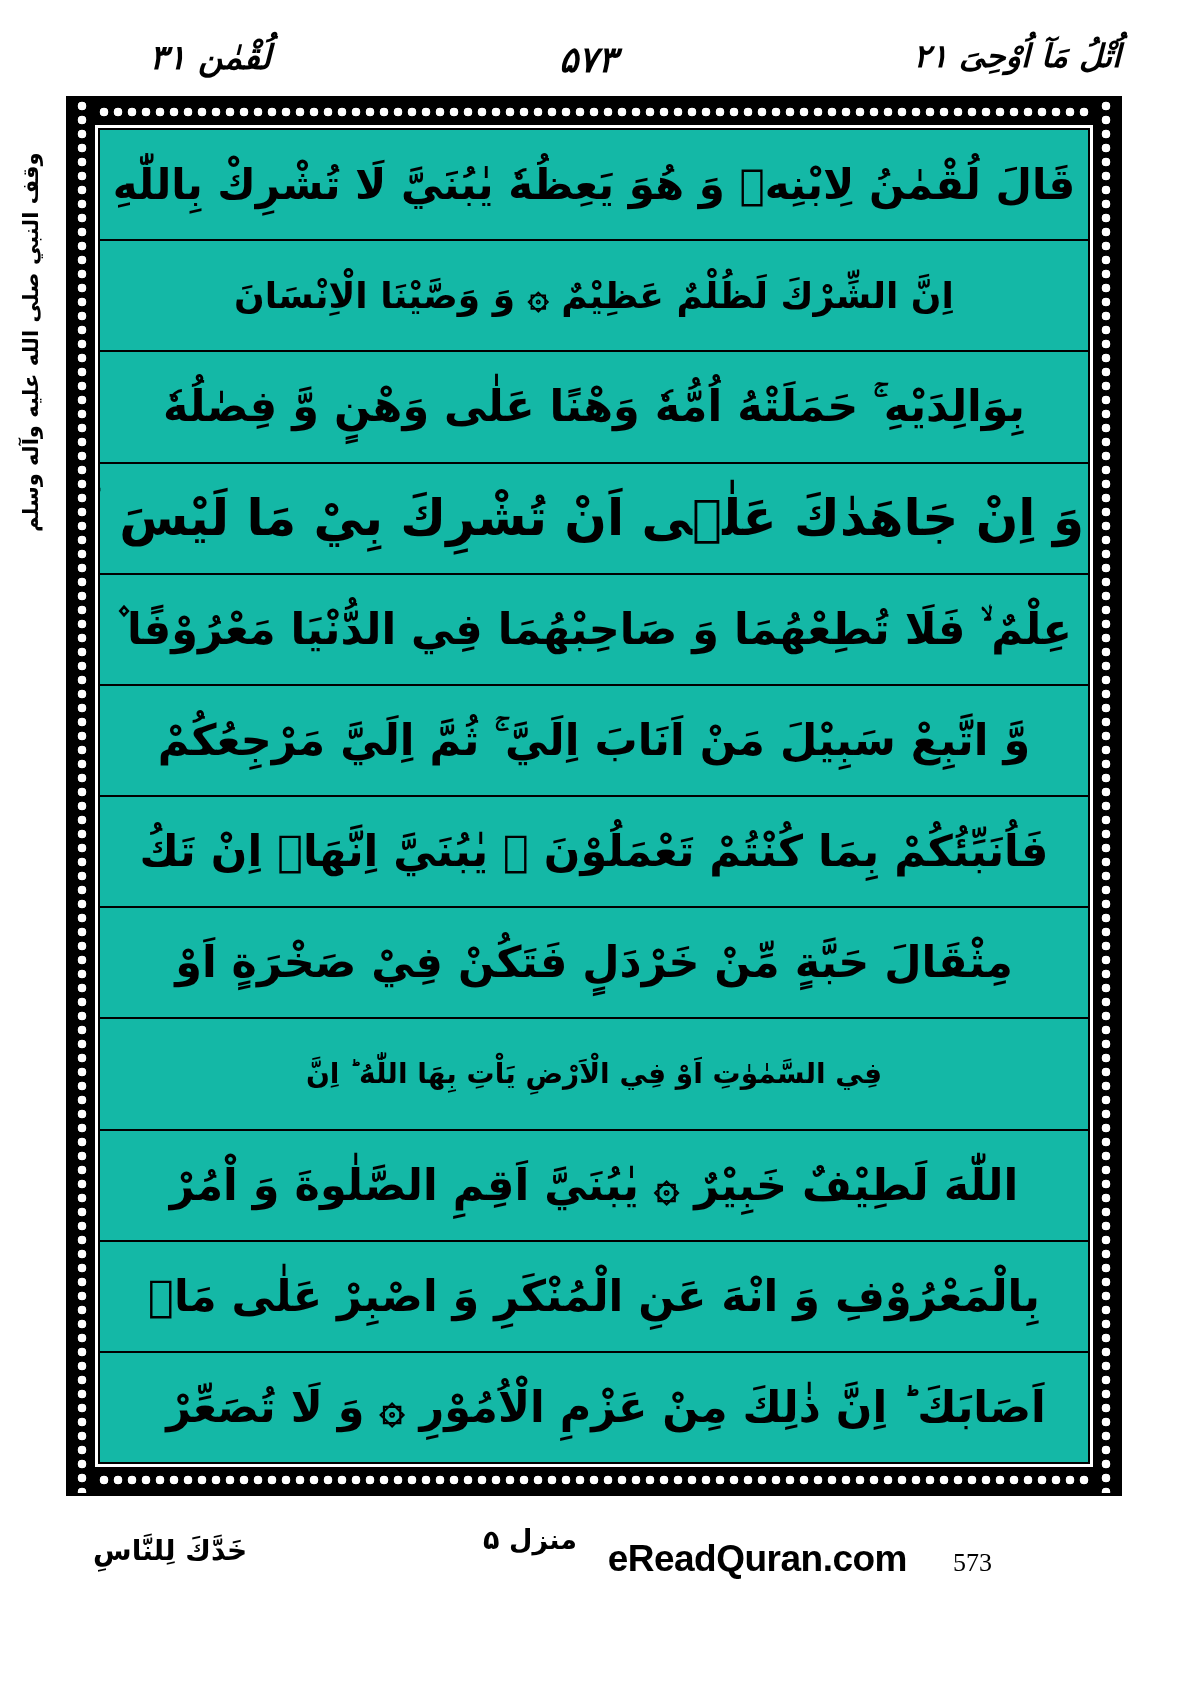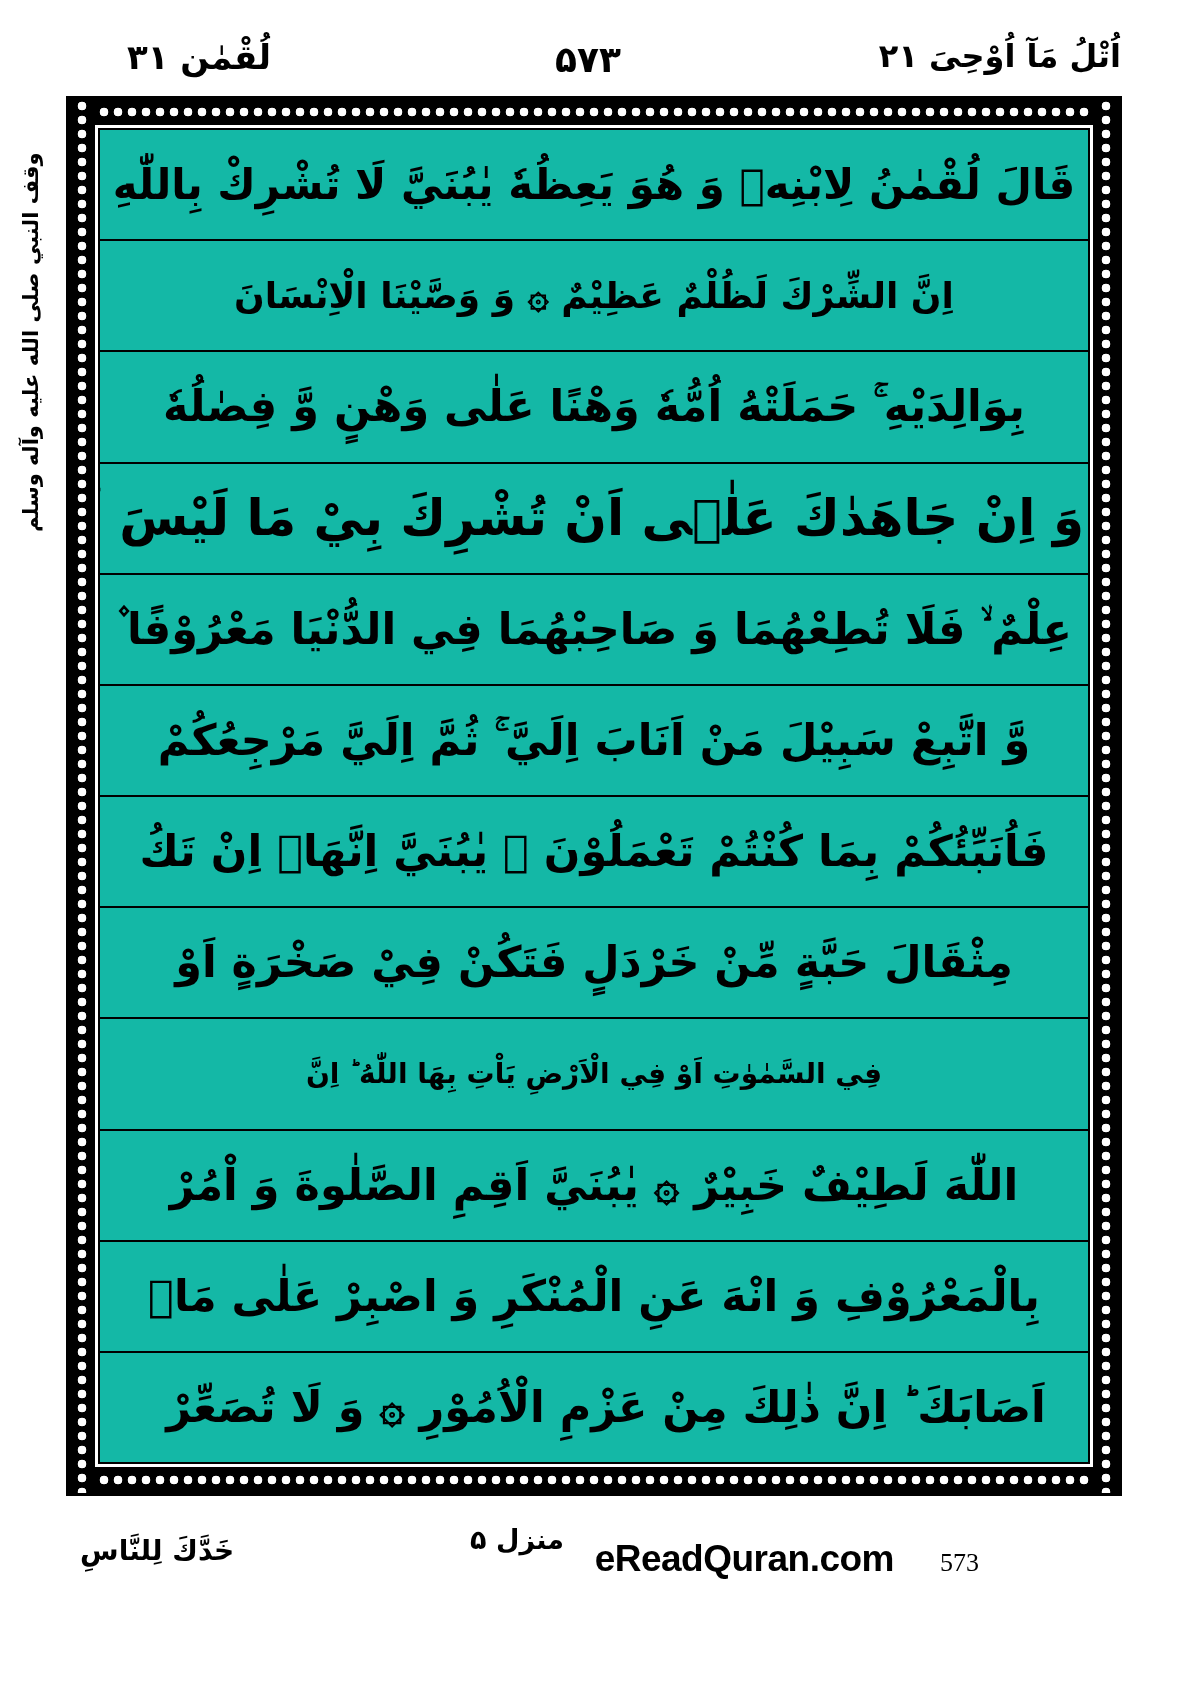--- a/index.html
+++ b/index.html
@@ -24,20 +24,21 @@
     background: #fff;
   }
 
   
   #header {
     position: absolute;
     left: 0;
     top: 36px;
     width: 1176px;
     height: 58px;
+    font-style: italic;
   }
   .hdr-item {
     position: absolute;
     font-family: "DejaVu Sans", sans-serif;
     font-weight: 700;
     color: #000;
     white-space: nowrap;
     direction: rtl;
     line-height: 1;
   }
@@ -169,21 +170,21 @@
     unicode-bidi: isolate;
     color: #000;
     width: 100%;
     text-align: center;
     transform: scaleX(1.0);
   }
 
   
   #footer {
     position: absolute;
-    left: 0;
+    left: 13px;
     top: 1510px;
     width: 1034px;
     height: 110px;
     text-decoration: underline;
   }
   .ftr-item {
     position: absolute;
     white-space: nowrap;
     color: #000;
   }

